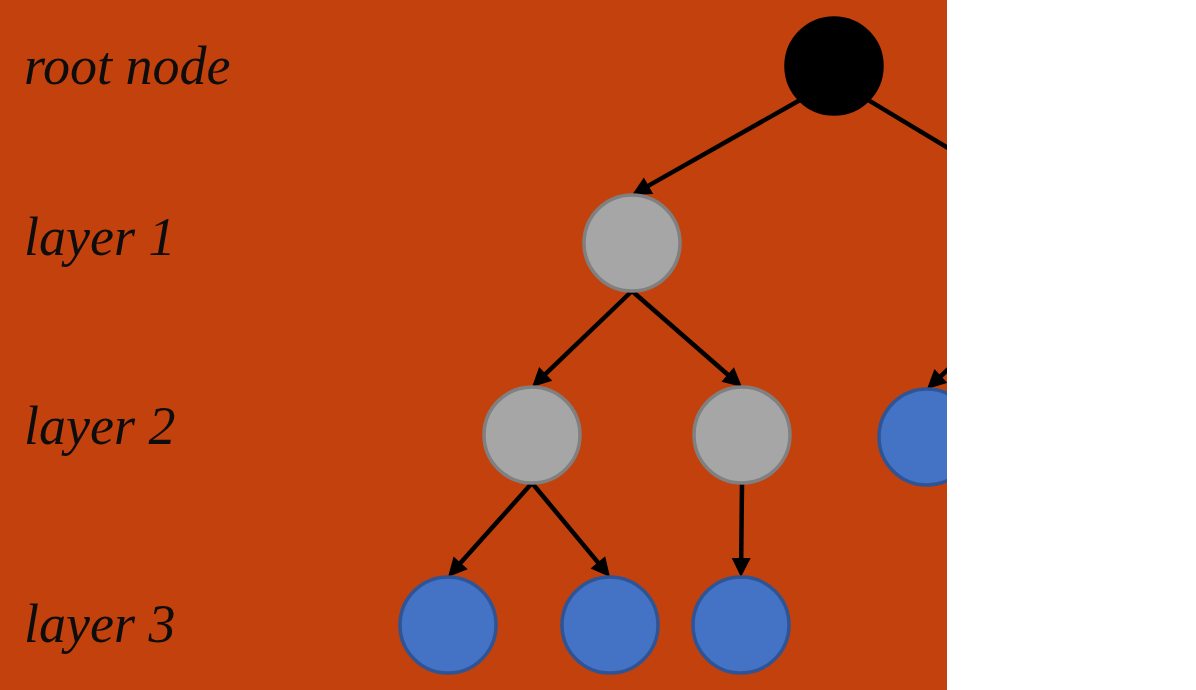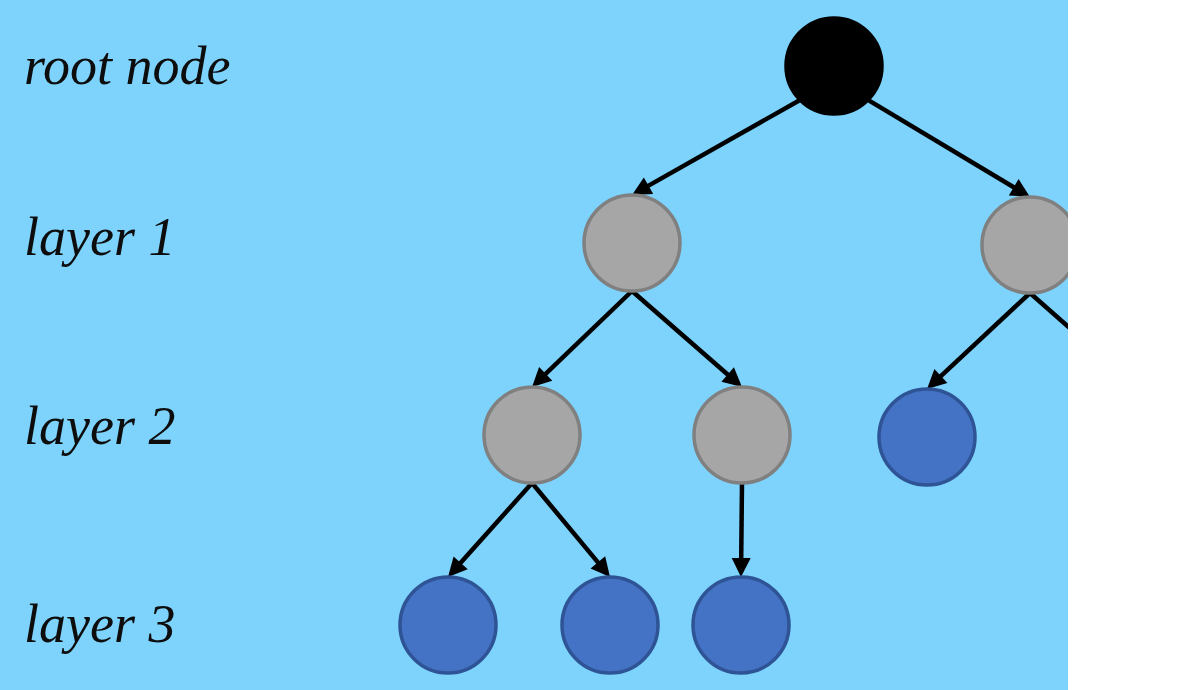--- a/index.html
+++ b/index.html
@@ -2,23 +2,23 @@
 <html><head>
 <meta charset="utf-8">
 <style>
   html, body {
     margin: 0;
     padding: 0;
     background: #ffffff;
   }
   .canvas-wrap {
     position: relative;
-    width: 1068px;
+    width: 947px;
     height: 690px;
-    background: #7dd3fc;
+    background: #c2410c;
     overflow: hidden;
   }
   svg {
     display: block;
   }
   .row-label {
     font-family: "Liberation Serif", "DejaVu Serif", serif;
     font-style: italic;
     font-weight: 400;
     fill: #0d0d0d;

